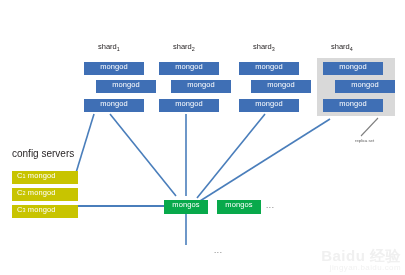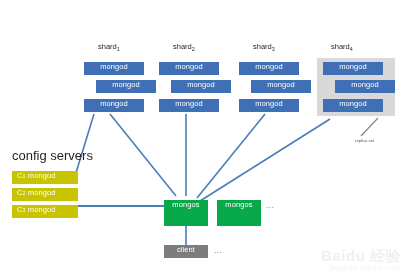--- a/index.html
+++ b/index.html
@@ -35,21 +35,21 @@
     white-space: nowrap;
   }
   .mongod {
     background: #3f6fb5;
     width: 60px;
     height: 13px;
   }
   .mongos {
     background: #08a94b;
     width: 44px;
-    height: 26px;
+    height: 14px;
   }
   .configsrv {
     background: #c8c400;
     width: 66px;
     height: 13px;
     justify-content: flex-start;
     padding-left: 5px;
     font-size: 7.5px;
   }
   .client {
@@ -58,21 +58,21 @@
     height: 13px;
   }
   .shard-label {
     position: absolute;
     font-size: 7.5px;
     color: #231f20;
     white-space: nowrap;
   }
   .plain-label {
     position: absolute;
-    font-size: 13px;
+    font-size: 10px;
     color: #231f20;
     white-space: nowrap;
   }
   .tiny-label {
     position: absolute;
     font-size: 4.2px;
     color: #5a5a5a;
     white-space: nowrap;
   }
   .ellipsis {
@@ -191,23 +191,20 @@
   <div class="node configsrv" style="left:12px; top:205px;">C<sub>3</sub>&nbsp;<span>mongod</span></div>
 
   <div class="node mongos" style="left:164px; top:200px;">
       <span>mongos</span>
     </div>
   <div class="node mongos" style="left:217px; top:200px;">
       <span>mongos</span>
     </div>
   <div class="ellipsis" style="left:266px; top:201px;">...</div>
 
-  <div class="node client" style="left:164px; top:245px;">
-      <span>client</span>
-    </div>
   <div class="ellipsis" style="left:214px; top:246px;">...</div>
 
   <div class="watermark">
     <div class="wm-main">Baidu 经验</div>
     <div class="wm-sub">jingyan.baidu.com</div>
   </div>
 
 </div>
 
 </body></html>

